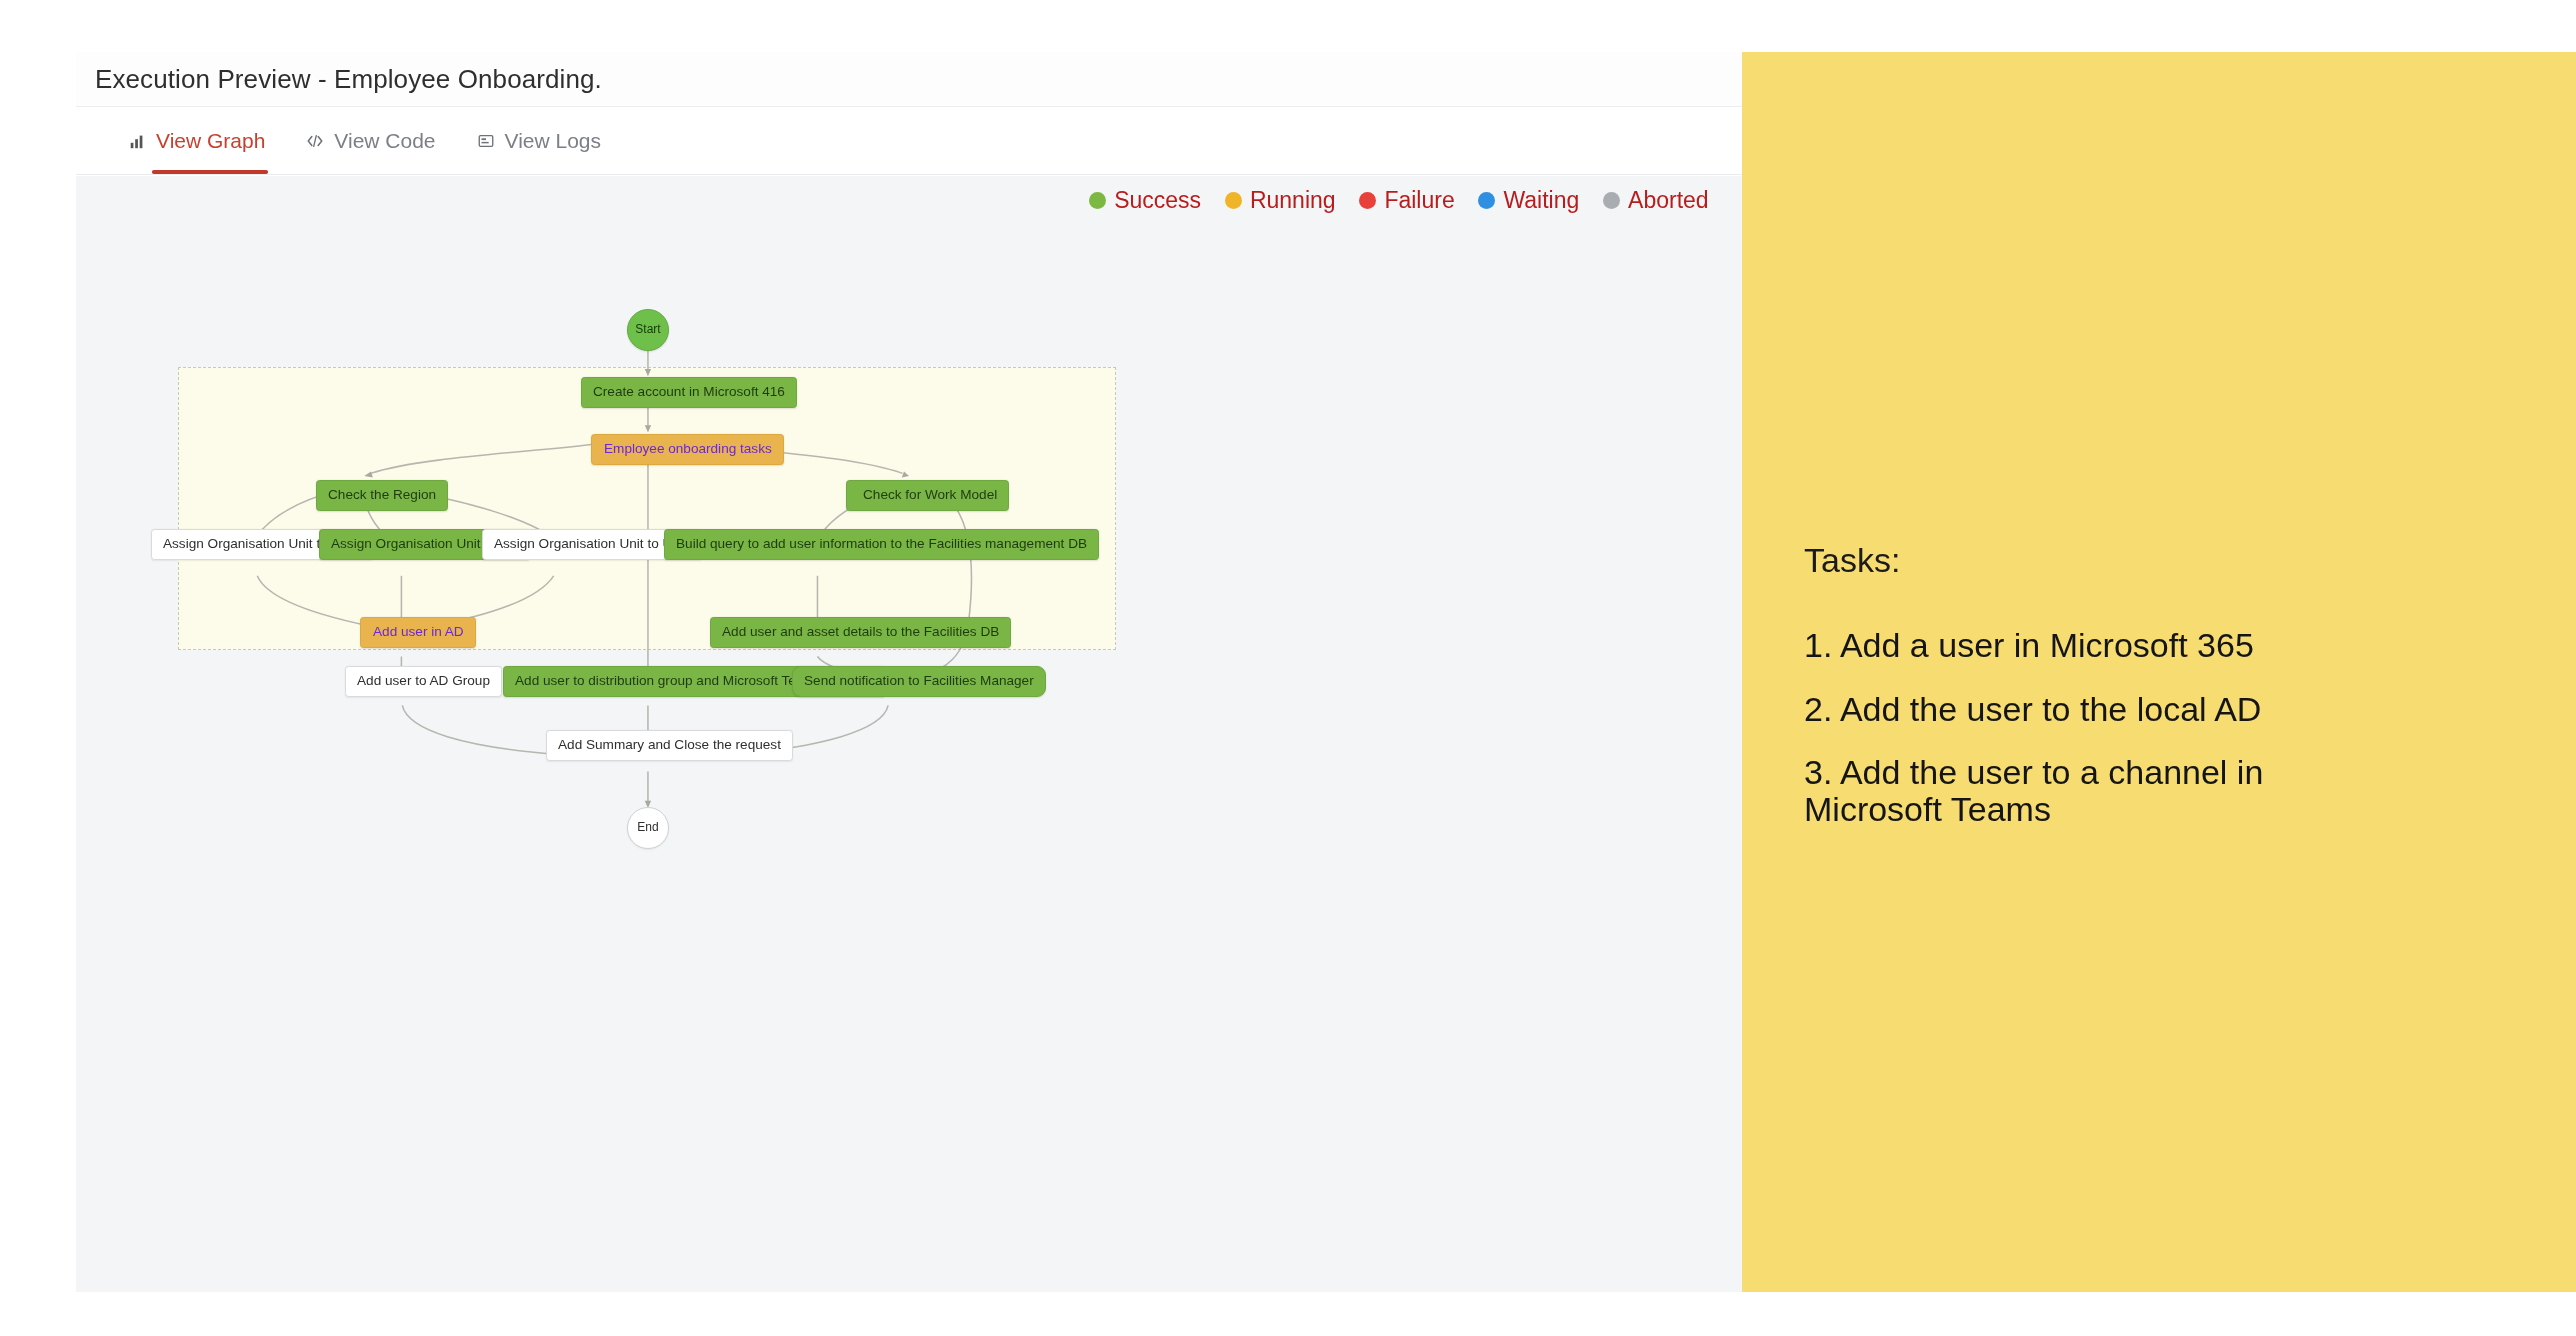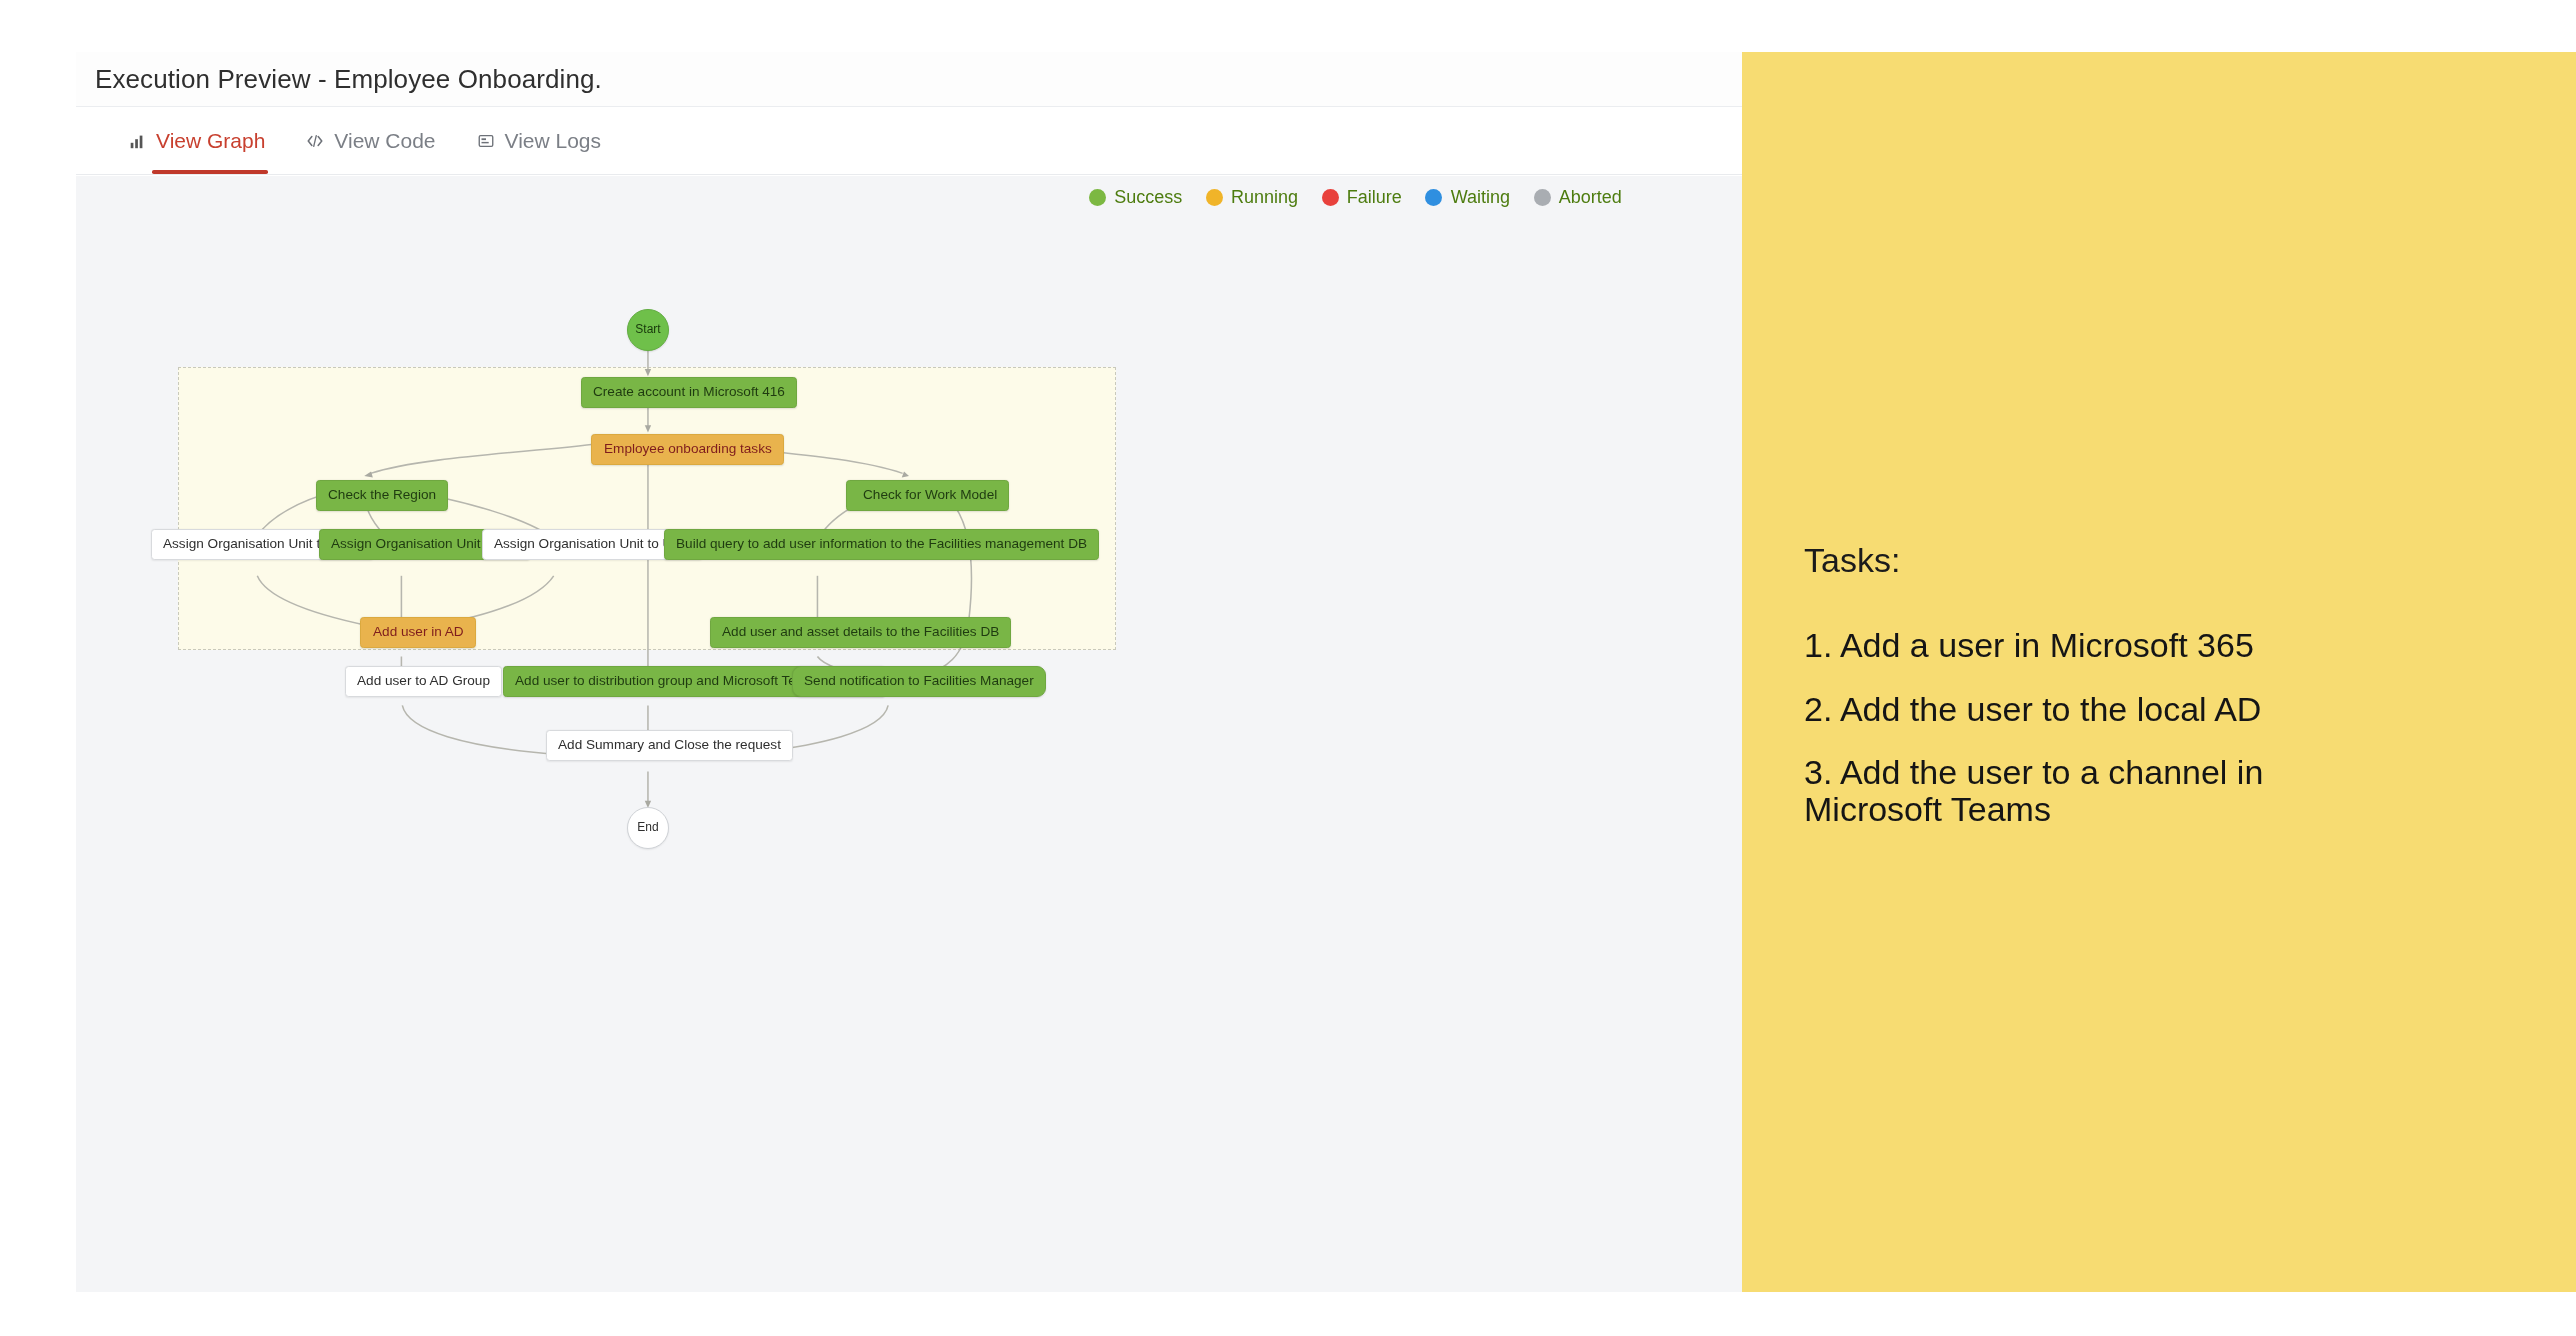--- a/index.html
+++ b/index.html
@@ -108,21 +108,21 @@
     position: absolute;
     left: 1013px;
     top: 11px;
     display: flex;
     align-items: center;
     gap: 23.6px;
     white-space: nowrap;
   }
   .legend-item { display: flex; align-items: center; gap: 8.2px; }
   .legend-dot { width: 17px; height: 17px; border-radius: 50%; flex: none; }
-  .legend-label { font-size: 18px; color: #4d7c0f; }
+  .legend-label { font-size: 23px; color: #b91c1c; }
 
   
   #subgraph-box {
     position: absolute;
     left: 102px;
     top: 191px;
     width: 938px;
     height: 283px;
     background: #fdfbe9;
     border: 1.8px dashed #c9c9bb;
@@ -150,21 +150,21 @@
     height: 31px;
   }
   .node.green {
     background: #79b646;
     color: #1f3b10;
     border: 0.9px solid #6fa740;
     box-shadow: 0 0.9px 1.8px rgba(0,0,0,.12);
   }
   .node.orange {
     background: #e9b34d;
-    color: #7f1d1d;
+    color: #6d28d9;
     border: 0.9px solid #dba93f;
     box-shadow: 0 0.9px 1.8px rgba(0,0,0,.12);
     padding-left: 12px;
   }
   .node.white {
     background: #ffffff;
     color: #2f2f2f;
     border: 0.9px solid #d8dadd;
     box-shadow: 0 0.9px 1.8px rgba(0,0,0,.07);
   }

